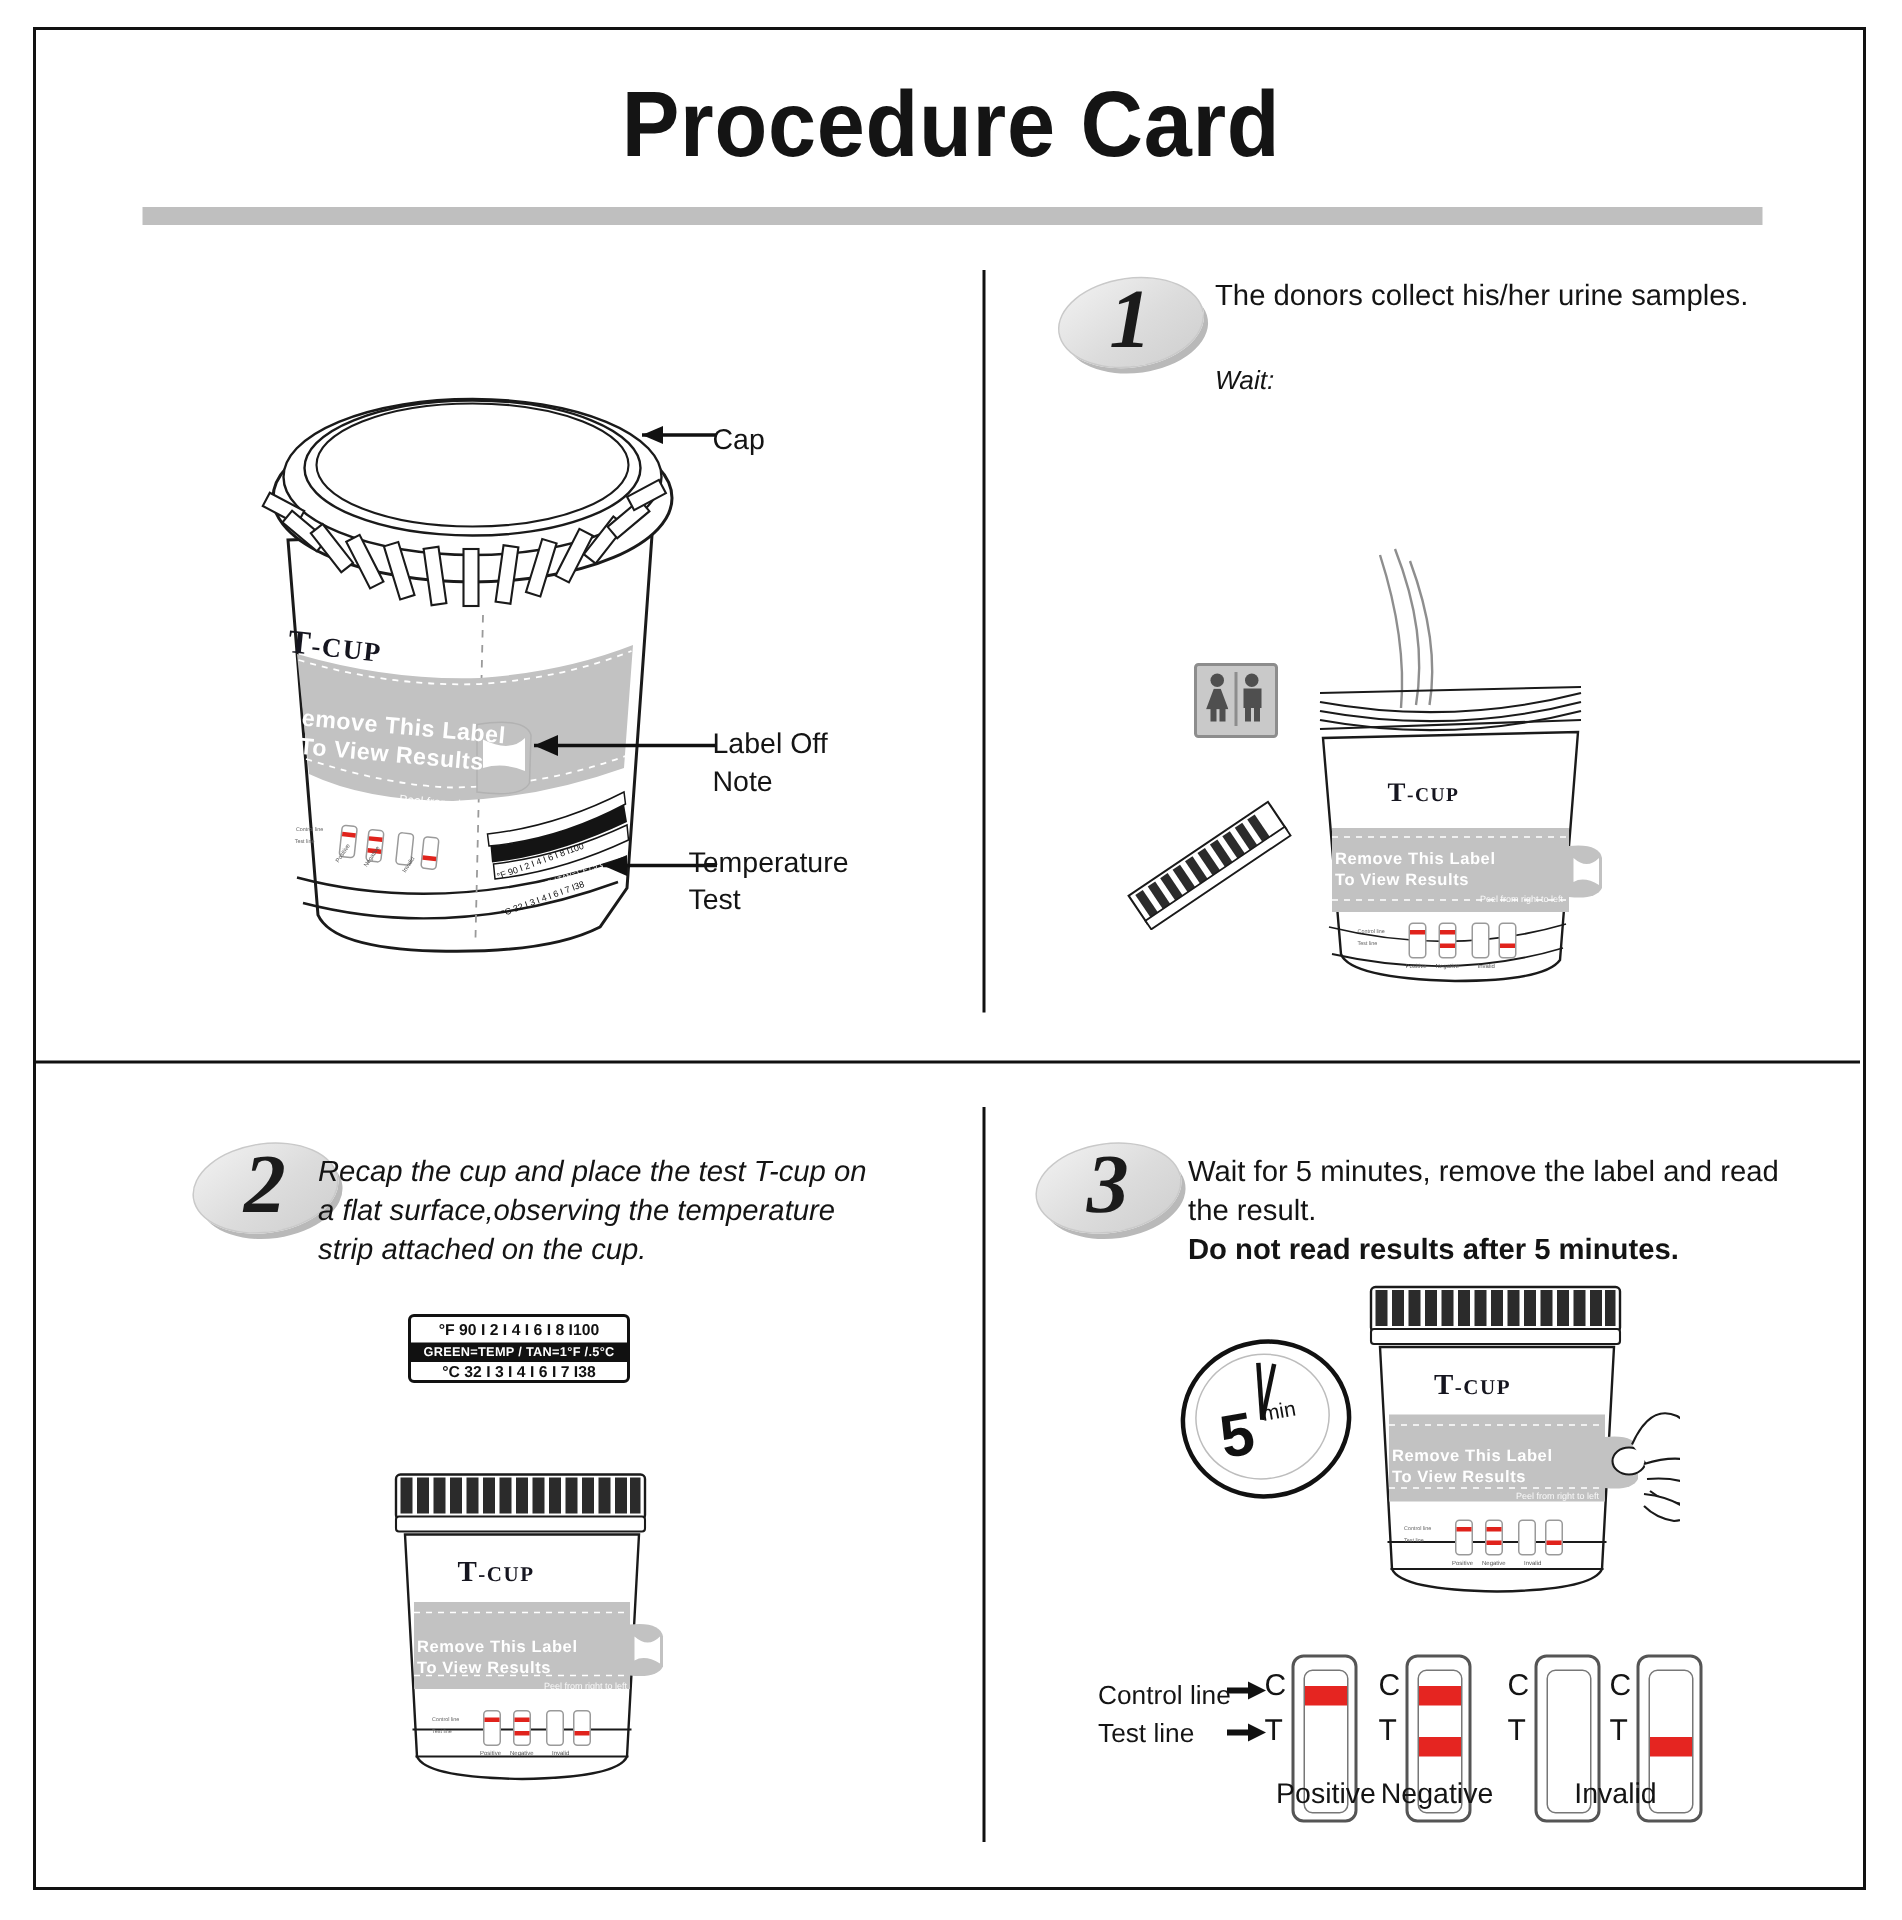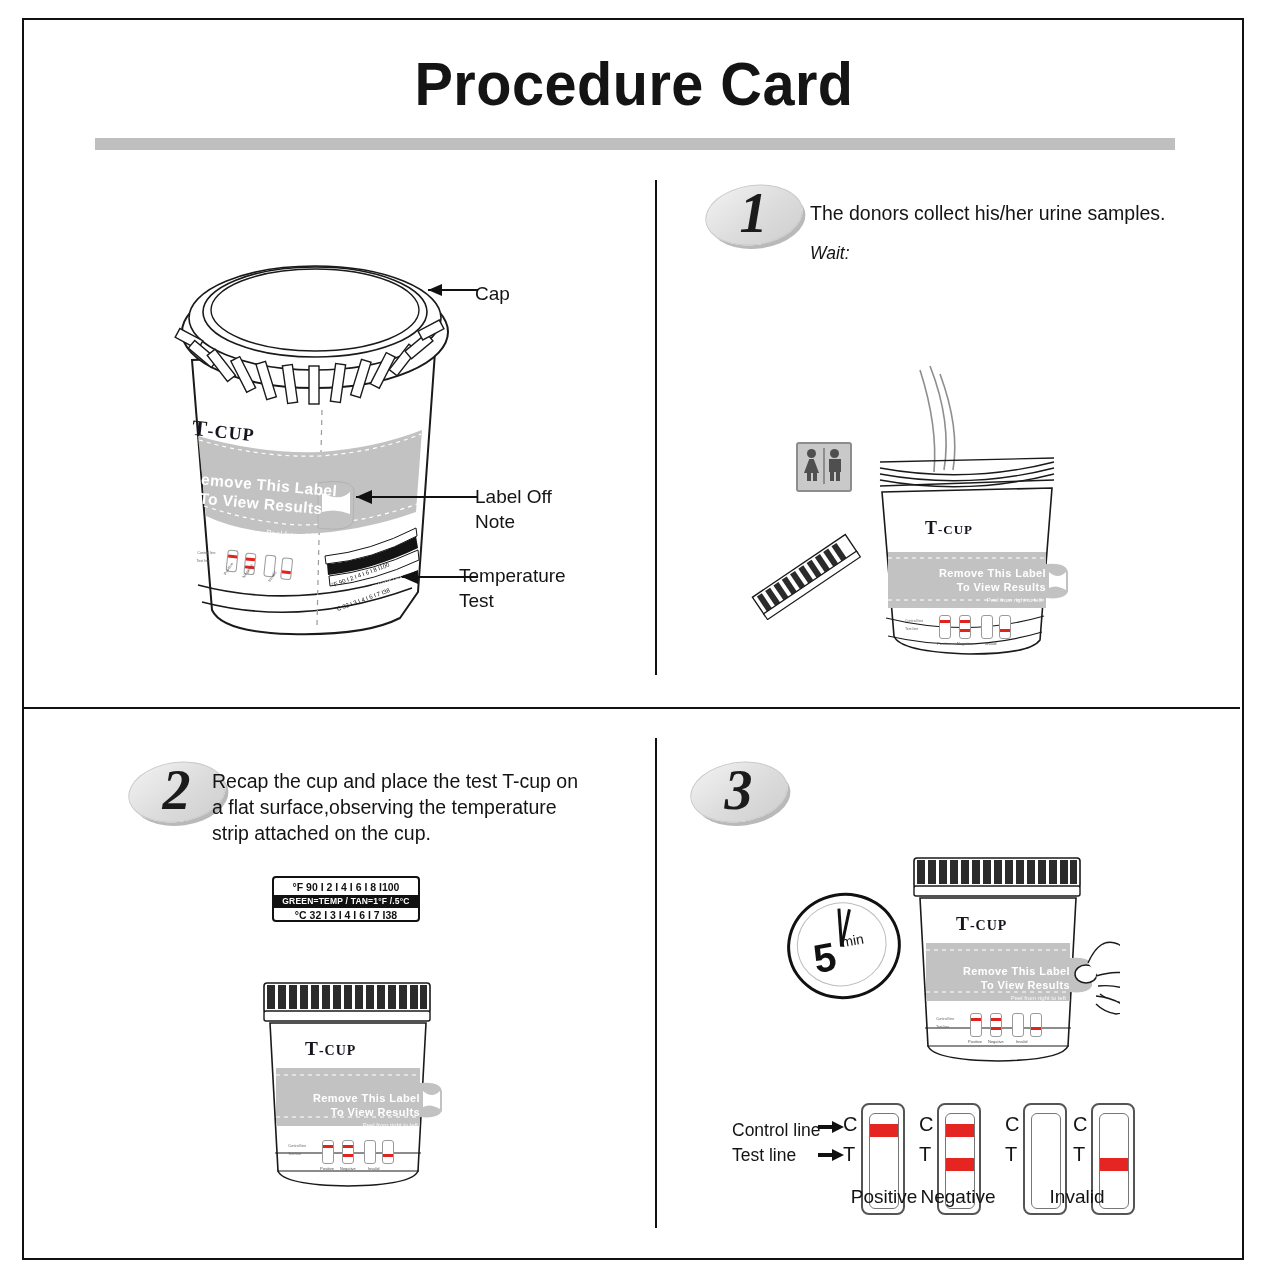--- a/index.html
+++ b/index.html
@@ -128,21 +128,21 @@
     font-family: "Liberation Serif", serif;
     font-weight: bold;
     color: #15151f;
     letter-spacing: 1px;
     white-space: nowrap;
   }
   .tcup-logo .big { font-size: 1.38em; }
   .band-text {
     color: #ffffff;
     font-weight: bold;
-    text-align: right;
+    text-align: left;
     letter-spacing: .4px;
     line-height: 1.25;
   }
   .peel-note {
     color: #ffffff;
     text-align: right;
     opacity: .92;
   }
   
   .mini-strip {
@@ -386,21 +386,21 @@
   </svg>
   <div class="callout" style="left:459px;top:563px;">
     <div>Temperature</div>
     <div>Test</div>
   </div>
 
   <div class="step-badge" style="left:705px;top:185px;">
     <div class="disc"></div>
     <div class="num">1</div>
   </div>
-  <div class="step-text" style="left:810px;top:200px;width:400px;">The donors collect his/her urine samples.</div>
+  <div class="step-text" style="left:810px;top:184px;width:400px;">The donors collect his/her urine samples.</div>
   <div class="note" style="left:810px;top:242px;width:330px;">
     <div>Wait:</div>
   </div>
 
   <div class="wc-sign" style="left:796px;top:442px;width:52px;height:46px;">
     <div class="wc-fig" style="left:9px;top:5px;width:9px;height:9px;border-radius:50%;"></div>
     <div class="wc-fig" style="left:6px;top:15px;width:15px;height:14px;clip-path:polygon(35% 0,65% 0,100% 100%,0 100%);"></div>
     <div class="wc-fig" style="left:9px;top:28px;width:4px;height:9px;"></div>
     <div class="wc-fig" style="left:15px;top:28px;width:4px;height:9px;"></div>
     <div class="wc-fig" style="left:25px;top:4px;width:1.6px;height:36px;background:#8d8d8d;"></div>
@@ -481,21 +481,21 @@
     </div>
     <div class="mini-lbl" style="left:32px;top:28px;">Positive</div>
     <div class="mini-lbl" style="left:52px;top:28px;">Negative</div>
     <div class="mini-lbl" style="left:80px;top:28px;">Invalid</div>
   </div>
 
   <div class="step-badge" style="left:128px;top:762px;">
     <div class="disc"></div>
     <div class="num">2</div>
   </div>
-  <div class="step-text" style="left:212px;top:768px;width:378px;">Recap the cup and place the test T-cup on a flat surface,observing the temperature strip attached on the cup.</div>
+  <div class="step-text" style="left:212px;top:768px;width:378px;font-style:italic;">Recap the cup and place the test T-cup on a flat surface,observing the temperature strip attached on the cup.</div>
 
   <div class="temp-strip" style="left:272px;top:876px;width:148px;height:46px;">
     <div class="temp-row" style="margin-top:2px;">°F 90 I 2 I 4 I 6 I 8 I100</div>
     <div class="temp-mid">GREEN=TEMP / TAN=1°F /.5°C</div>
     <div class="temp-row">°C 32 I 3 I 4 I 6 I 7 I38</div>
   </div>
 
   <svg style="position:absolute;left:250px;top:975px;" width="200" height="230">
 
     <rect x="14" y="8" width="166" height="30" rx="3" fill="#ffffff" stroke="#1a1a1a" stroke-width="1.6"></rect>
@@ -553,20 +553,25 @@
       <div class="mini-line" style="left:0;top:13px;width:100%;height:3px;"></div>
     </div>
     <div class="mini-lbl" style="left:32px;top:28px;">Positive</div>
     <div class="mini-lbl" style="left:52px;top:28px;">Negative</div>
     <div class="mini-lbl" style="left:80px;top:28px;">Invalid</div>
   </div>
 
   <div class="step-badge" style="left:690px;top:762px;">
     <div class="disc"></div>
     <div class="num">3</div>
+  </div>
+  <div class="step-text" style="left:792px;top:768px;width:400px;">
+    <div>Wait for 5 minutes, remove the label and read</div>
+    <div>the result.</div>
+    <div class="bold">Do not read results after 5 minutes.</div>
   </div>
 
   <div class="clock" style="left:787px;top:893px;">
     <div class="clock-inner"></div>
     <div class="hand" style="left:50px;top:12px;width:2.5px;height:38px;transform:rotate(6deg);"></div>
     <div class="hand" style="left:50px;top:12px;width:2.5px;height:38px;transform:rotate(22deg);"></div>
     <div class="clock-num">5</div>
     <div class="clock-min">min</div>
   </div>
 

